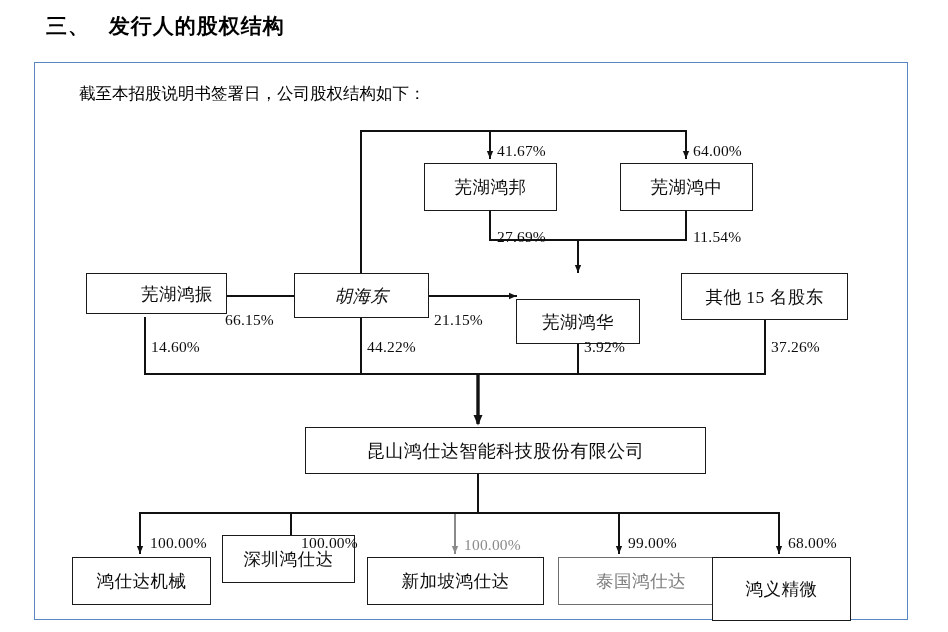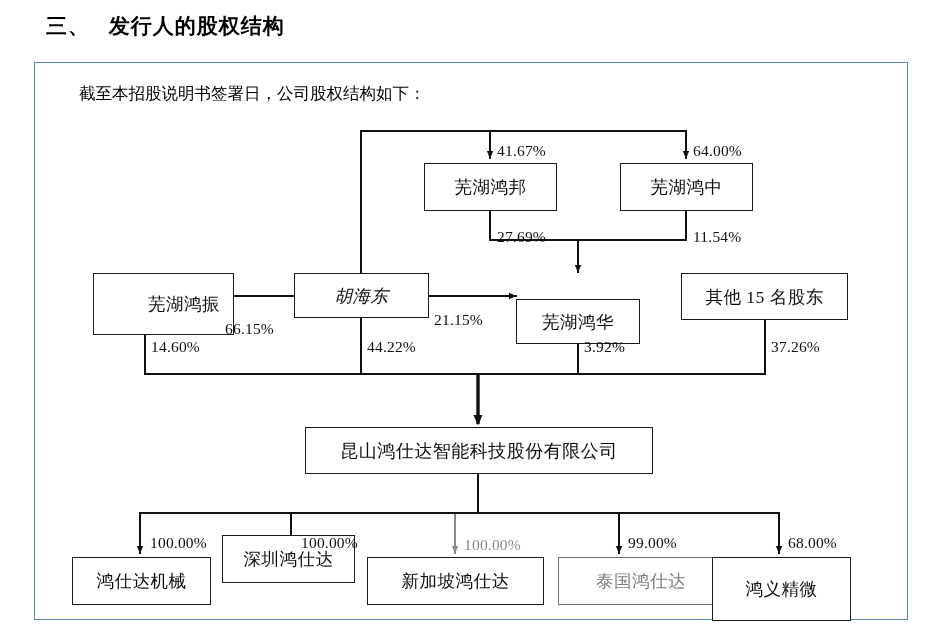--- a/index.html
+++ b/index.html
@@ -145,49 +145,49 @@
   </g>
   <g stroke="#8a8a8a" stroke-width="2" fill="none" stroke-linecap="square">
     <path d="M455,515 L455,553" marker-end="url(#arrowmuted)"></path>
   </g>
 </svg>
 
 <div class="node" style="left:424px; top:163px; width:133px; height:48px;">芜湖鸿邦</div>
 
 <div class="node" style="left:620px; top:163px; width:133px; height:48px;">芜湖鸿中</div>
 
-<div class="node" style="left:93px; top:273px; width:141px; height:62px;padding-left:41px;">芜湖鸿振</div>
+<div class="node" style="left:86px; top:273px; width:141px; height:41px;padding-left:41px;">芜湖鸿振</div>
 
 <div class="node" style="left:294px; top:273px; width:135px; height:45px;font-style:italic;">胡海东</div>
 
 <div class="node" style="left:516px; top:284px; width:124px; height:45px;margin-top:15px;">芜湖鸿华</div>
 
 <div class="node" style="left:681px; top:273px; width:167px; height:47px;">其他 15 名股东</div>
 
-<div class="node company" style="left:305px; top:427px; width:348px; height:47px;">昆山鸿仕达智能科技股份有限公司</div>
+<div class="node company" style="left:305px; top:427px; width:401px; height:47px;">昆山鸿仕达智能科技股份有限公司</div>
 
 <div class="node" style="left:72px; top:557px; width:139px; height:48px;">鸿仕达机械</div>
 
 <div class="node" style="left:222px; top:535px; width:133px; height:48px;">深圳鸿仕达</div>
 
 <div class="node" style="left:367px; top:557px; width:177px; height:48px;">新加坡鸿仕达</div>
 
 <div class="node muted" style="left:558px; top:557px; width:166px; height:48px;">泰国鸿仕达</div>
 
 <div class="node" style="left:712px; top:557px; width:139px; height:64px;">鸿义精微</div>
 
 <div class="edge-label" style="left:497px; top:142px;">41.67%</div>
 
 <div class="edge-label" style="left:693px; top:142px;">64.00%</div>
 
 <div class="edge-label" style="left:497px; top:228px;">27.69%</div>
 
 <div class="edge-label" style="left:693px; top:228px;">11.54%</div>
 
-<div class="edge-label" style="left:225px; top:320px;">66.15%</div>
+<div class="edge-label" style="left:225px; top:311px;">66.15%</div>
 
 <div class="edge-label" style="left:434px; top:311px;">21.15%</div>
 
 <div class="edge-label" style="left:151px; top:338px;">14.60%</div>
 
 <div class="edge-label" style="left:367px; top:338px;">44.22%</div>
 
 <div class="edge-label" style="left:584px; top:338px;">3.92%</div>
 
 <div class="edge-label" style="left:771px; top:338px;">37.26%</div>

